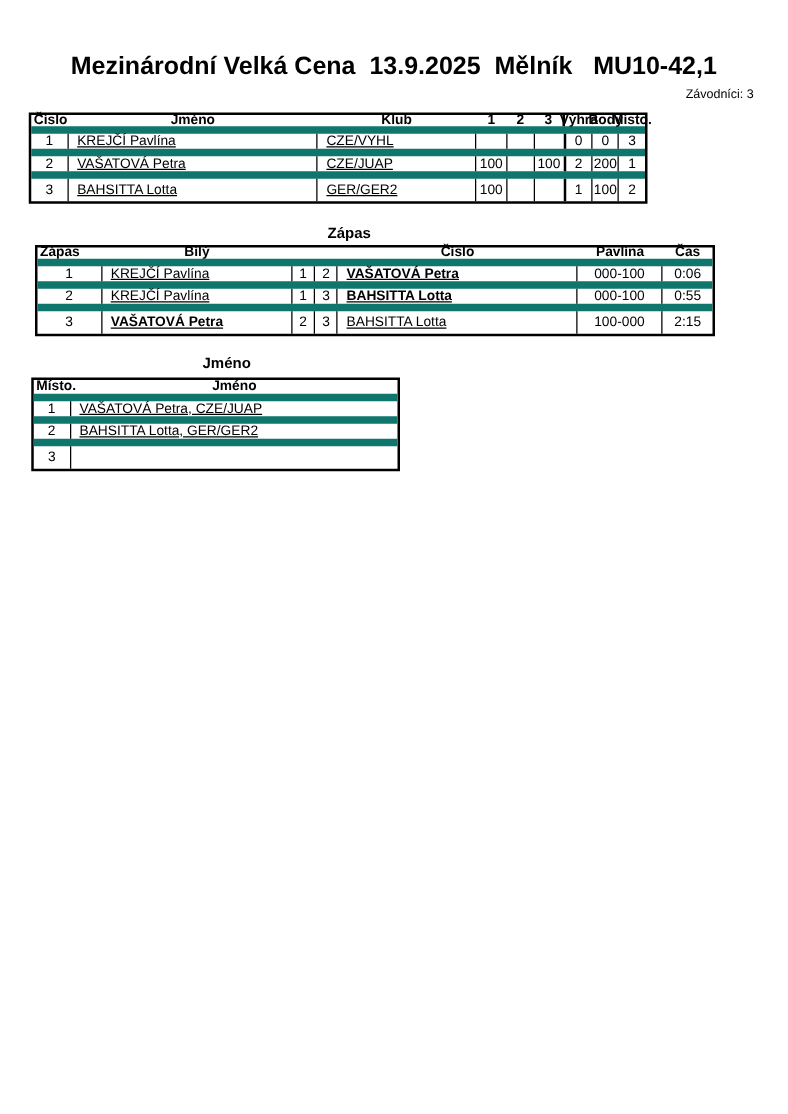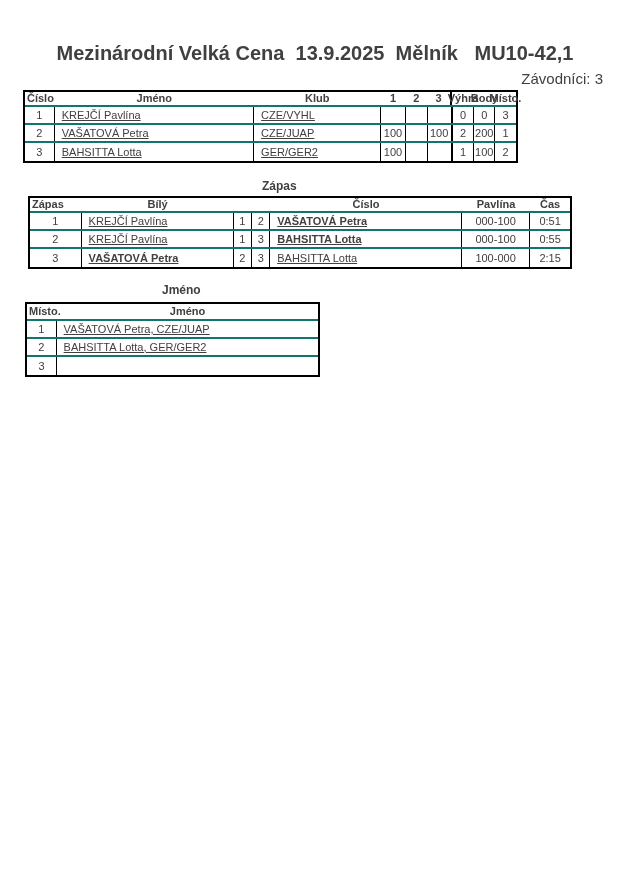--- a/index.html
+++ b/index.html
@@ -1,31 +1,31 @@
 <!DOCTYPE html>
 <html><head>
 <meta charset="utf-8">
 <style>
   html,body{margin:0;padding:0;background:#fff;}
   .page{position:relative;width:630px;height:891px;background:#ffffff;
-        font-family:"Liberation Sans",sans-serif;color:#404040;overflow:hidden;}
+        font-family:"Liberation Sans",sans-serif;color:#000000;overflow:hidden;}
   .title{position:absolute;top:42px;left:0;width:100%;text-align:center;
          font-size:20px;font-weight:bold;white-space:pre;}
   .sec{position:absolute;font-size:12px;font-weight:bold;white-space:pre;}
   #sec-zavodnici{top:68px;left:184px;margin-top:24px;}
-  #count{position:absolute;top:70px;right:27px;font-size:15px;}
+  #count{position:absolute;top:70px;right:27px;font-size:10px;}
   #sec-zapas{top:179px;left:262px;}
   #sec-poradi{top:283px;left:162px;}
 
   .tbl{position:absolute;border:2px solid #000;box-sizing:border-box;background:#fff;}
   #t1{left:23px;top:90px;width:495px;}
   #t2{left:28px;top:196px;width:544px;}
   #t3{left:25px;top:302px;width:295px;}
 
-  .row{display:flex;box-sizing:border-box;border-bottom:2px solid #0f766e;height:18px;}
+  .row{display:flex;box-sizing:border-box;border-bottom:6px solid #0f766e;height:18px;}
   .tbl .row:last-child{border-bottom:none;}
   .hrow{height:15px;font-weight:bold;}
   #t3 .hrow{height:17px;}
 
   .cell{box-sizing:border-box;display:flex;align-items:center;justify-content:center;
         font-size:11px;white-space:pre;overflow:visible;line-height:1;}
   .left{justify-content:flex-start;padding-left:7px;text-decoration:underline;}
   .hl{justify-content:flex-start;padding-left:2px;}
   .b-r{border-right:1px solid #000;}
   .b-l2{border-left:2px solid #000;}
@@ -109,21 +109,21 @@
       <div class="cell t2c5">Pavlína</div>
       <div class="cell t2c6">Čas</div>
     </div>
     <div class="row">
       <div class="cell t2c0 b-r">1</div>
       <div class="cell t2c1 b-r left">KREJČÍ Pavlína</div>
       <div class="cell t2c2 b-r">1</div>
       <div class="cell t2c3 b-r">2</div>
       <div class="cell t2c4 b-r left bold">VAŠATOVÁ Petra</div>
       <div class="cell t2c5 b-r">000-100</div>
-      <div class="cell t2c6">0:51</div>
+      <div class="cell t2c6">0:06</div>
     </div>
     <div class="row">
       <div class="cell t2c0 b-r">2</div>
       <div class="cell t2c1 b-r left">KREJČÍ Pavlína</div>
       <div class="cell t2c2 b-r">1</div>
       <div class="cell t2c3 b-r">3</div>
       <div class="cell t2c4 b-r left bold">BAHSITTA Lotta</div>
       <div class="cell t2c5 b-r">000-100</div>
       <div class="cell t2c6">0:55</div>
     </div>

